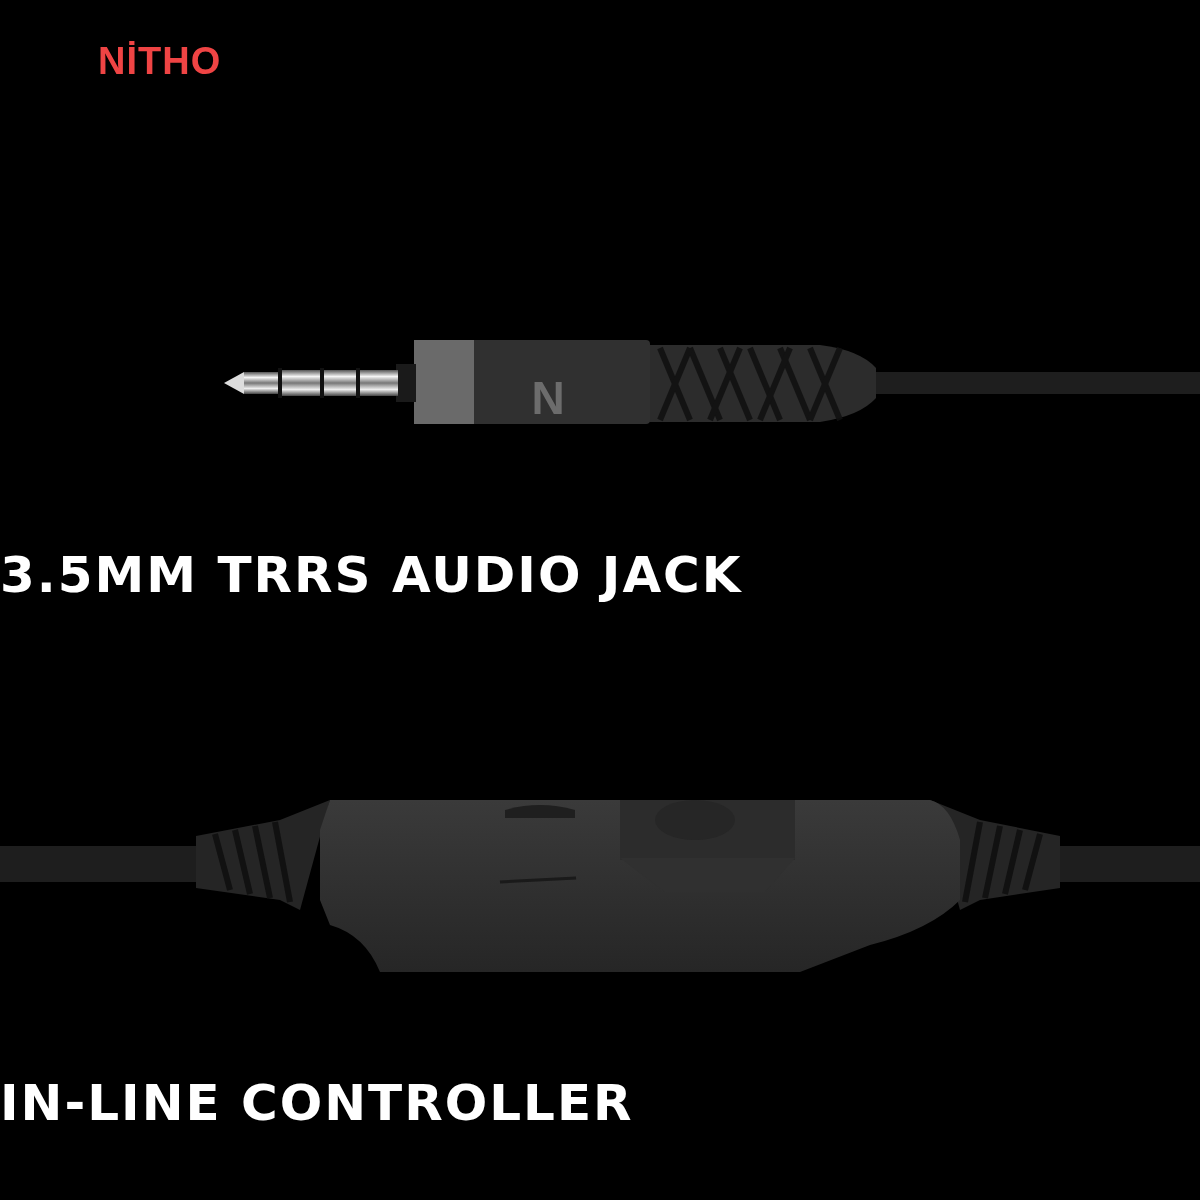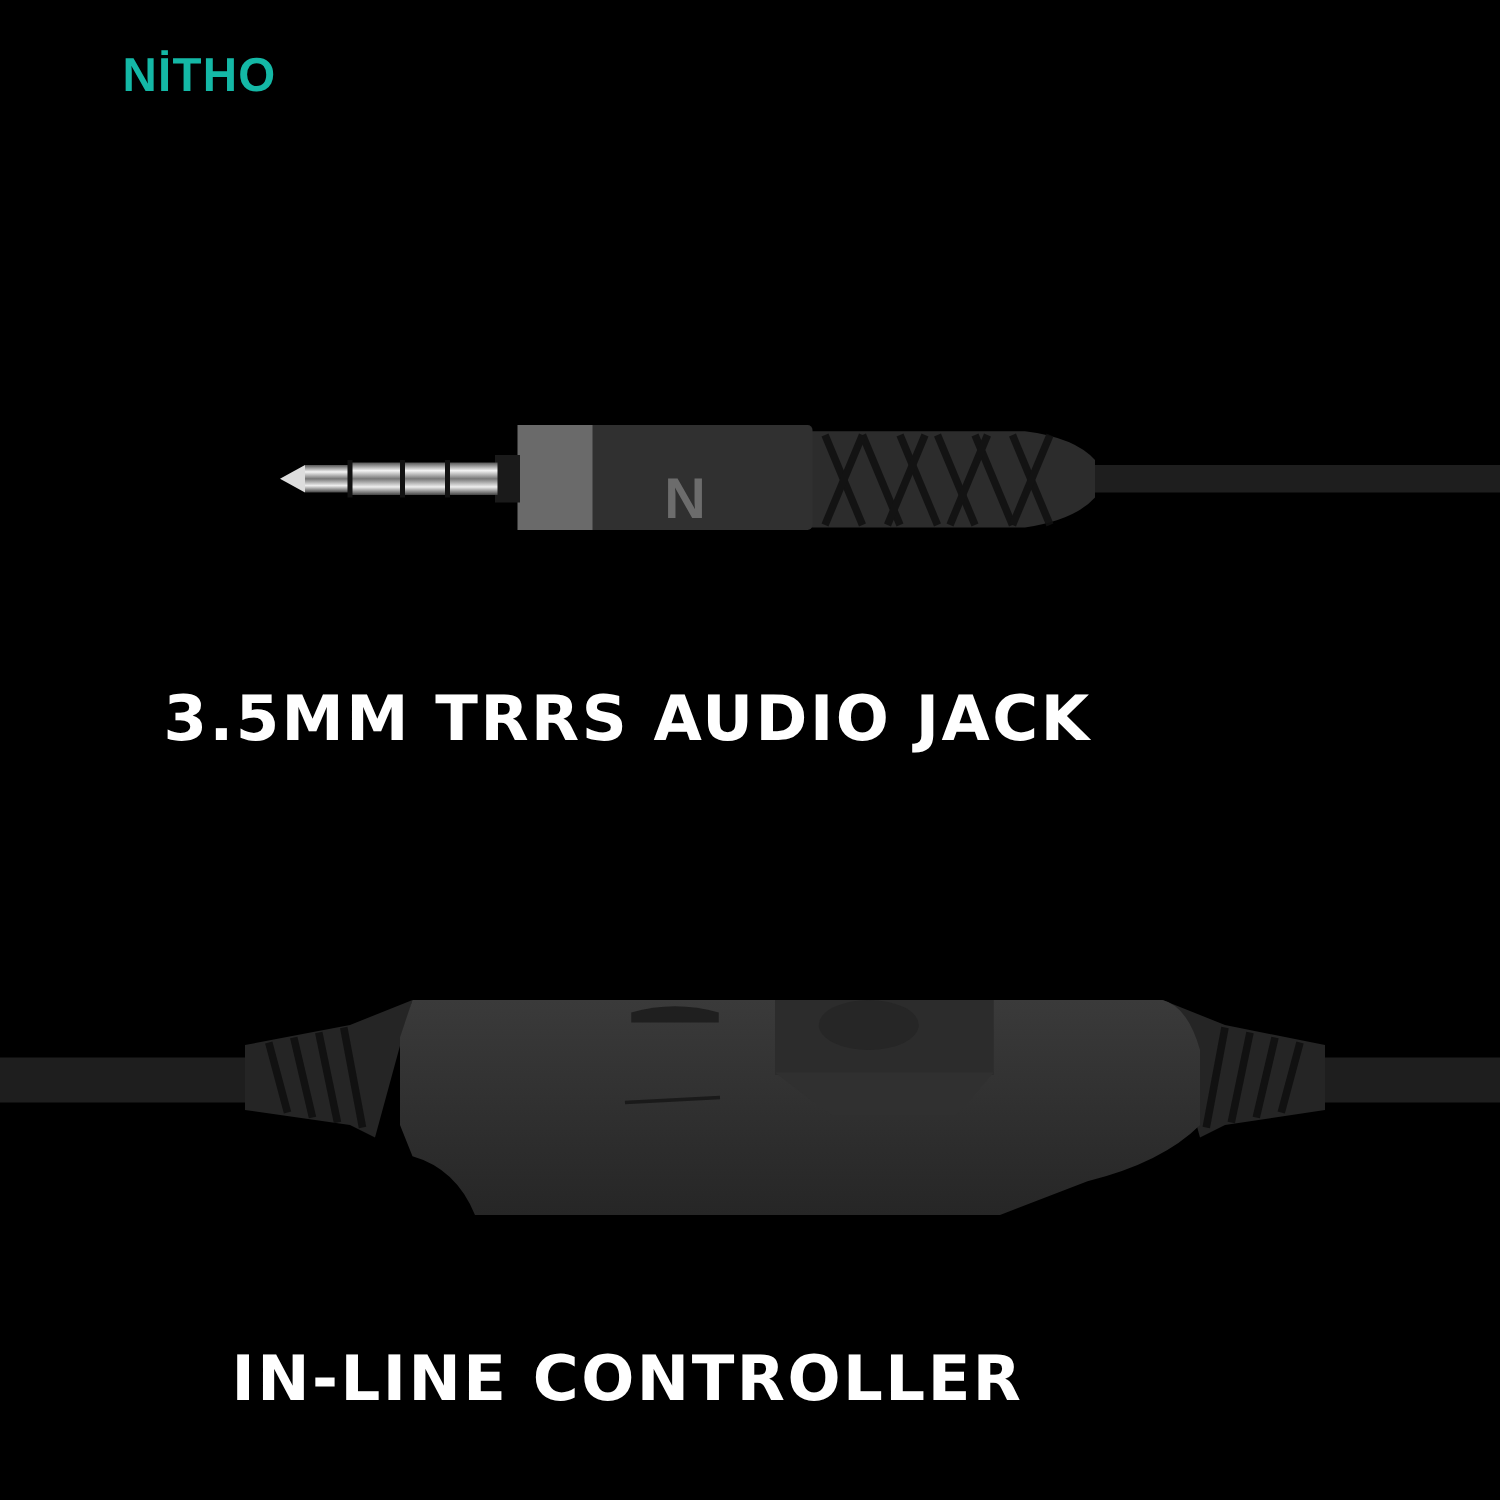--- a/index.html
+++ b/index.html
@@ -1,18 +1,18 @@
 <!DOCTYPE html>
 <html><head>
 <meta charset="utf-8">
 <style>
   html, body { margin:0; padding:0; background:#000; }
   body { width:1200px; height:1200px; position:relative; overflow:hidden; font-family:"DejaVu Sans", sans-serif; }
-  .logo { position:absolute; left:98px; top:40px; font-family:"Liberation Sans", sans-serif; font-weight:bold; font-size:38px; color:#14b8a6; letter-spacing:1px; }
-  .caption { position:absolute; left:0; width:1004px; text-align:center; color:#fff; font-family:"DejaVu Sans", sans-serif; font-weight:bold; font-size:50px; letter-spacing:2px; }
+  .logo { position:absolute; left:98px; top:40px; font-family:"Liberation Sans", sans-serif; font-weight:bold; font-size:38px; color:#ef4444; letter-spacing:1px; }
+  .caption { position:absolute; left:0; width:1004px; color:#fff; font-family:"DejaVu Sans", sans-serif; font-weight:bold; font-size:50px; letter-spacing:2px; }
   .cap1 { top:546px; }
   .cap2 { top:1062px;margin-top:12px; }
   svg { position:absolute; left:0; top:0; }
 </style>
 </head>
 <body>
 
 <div class="logo">NİTHO</div>
 
 <svg width="1200" height="1200">

